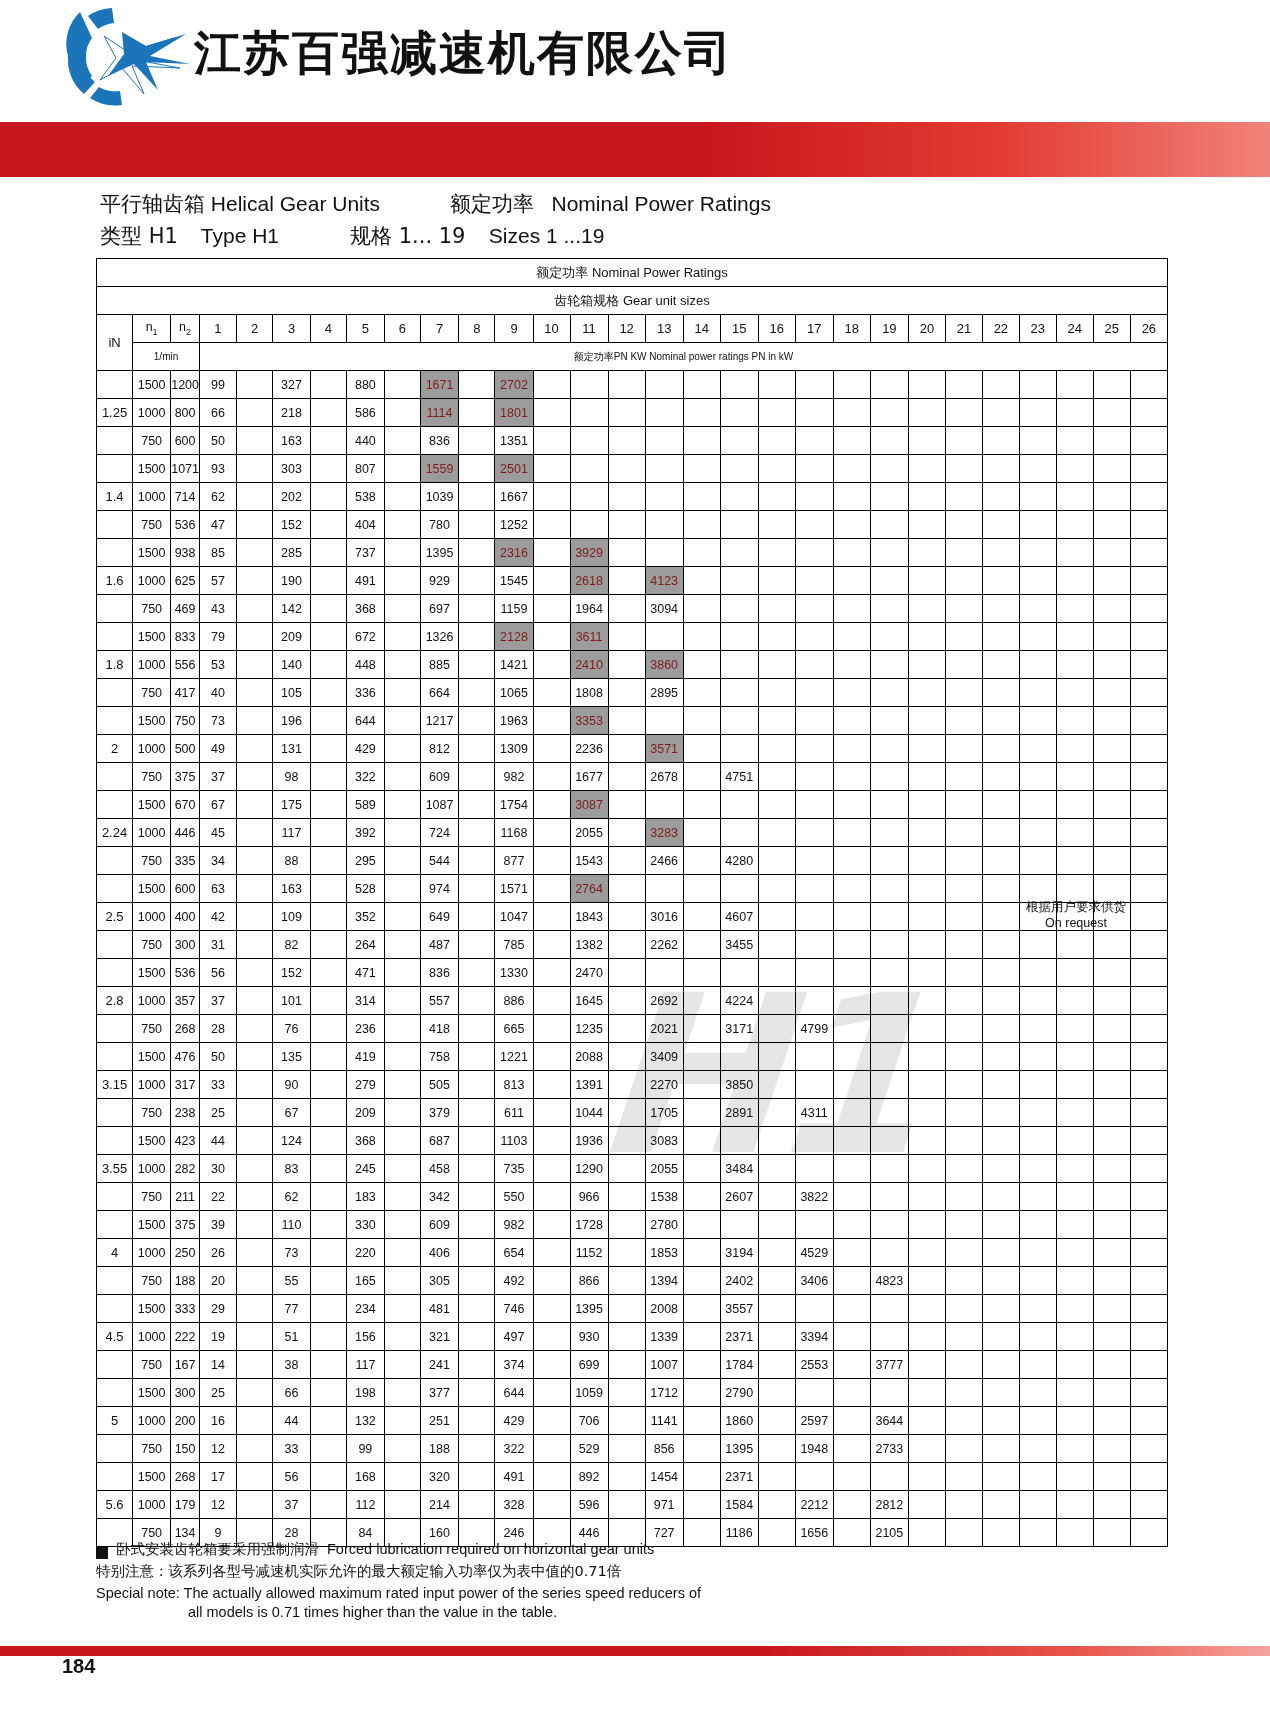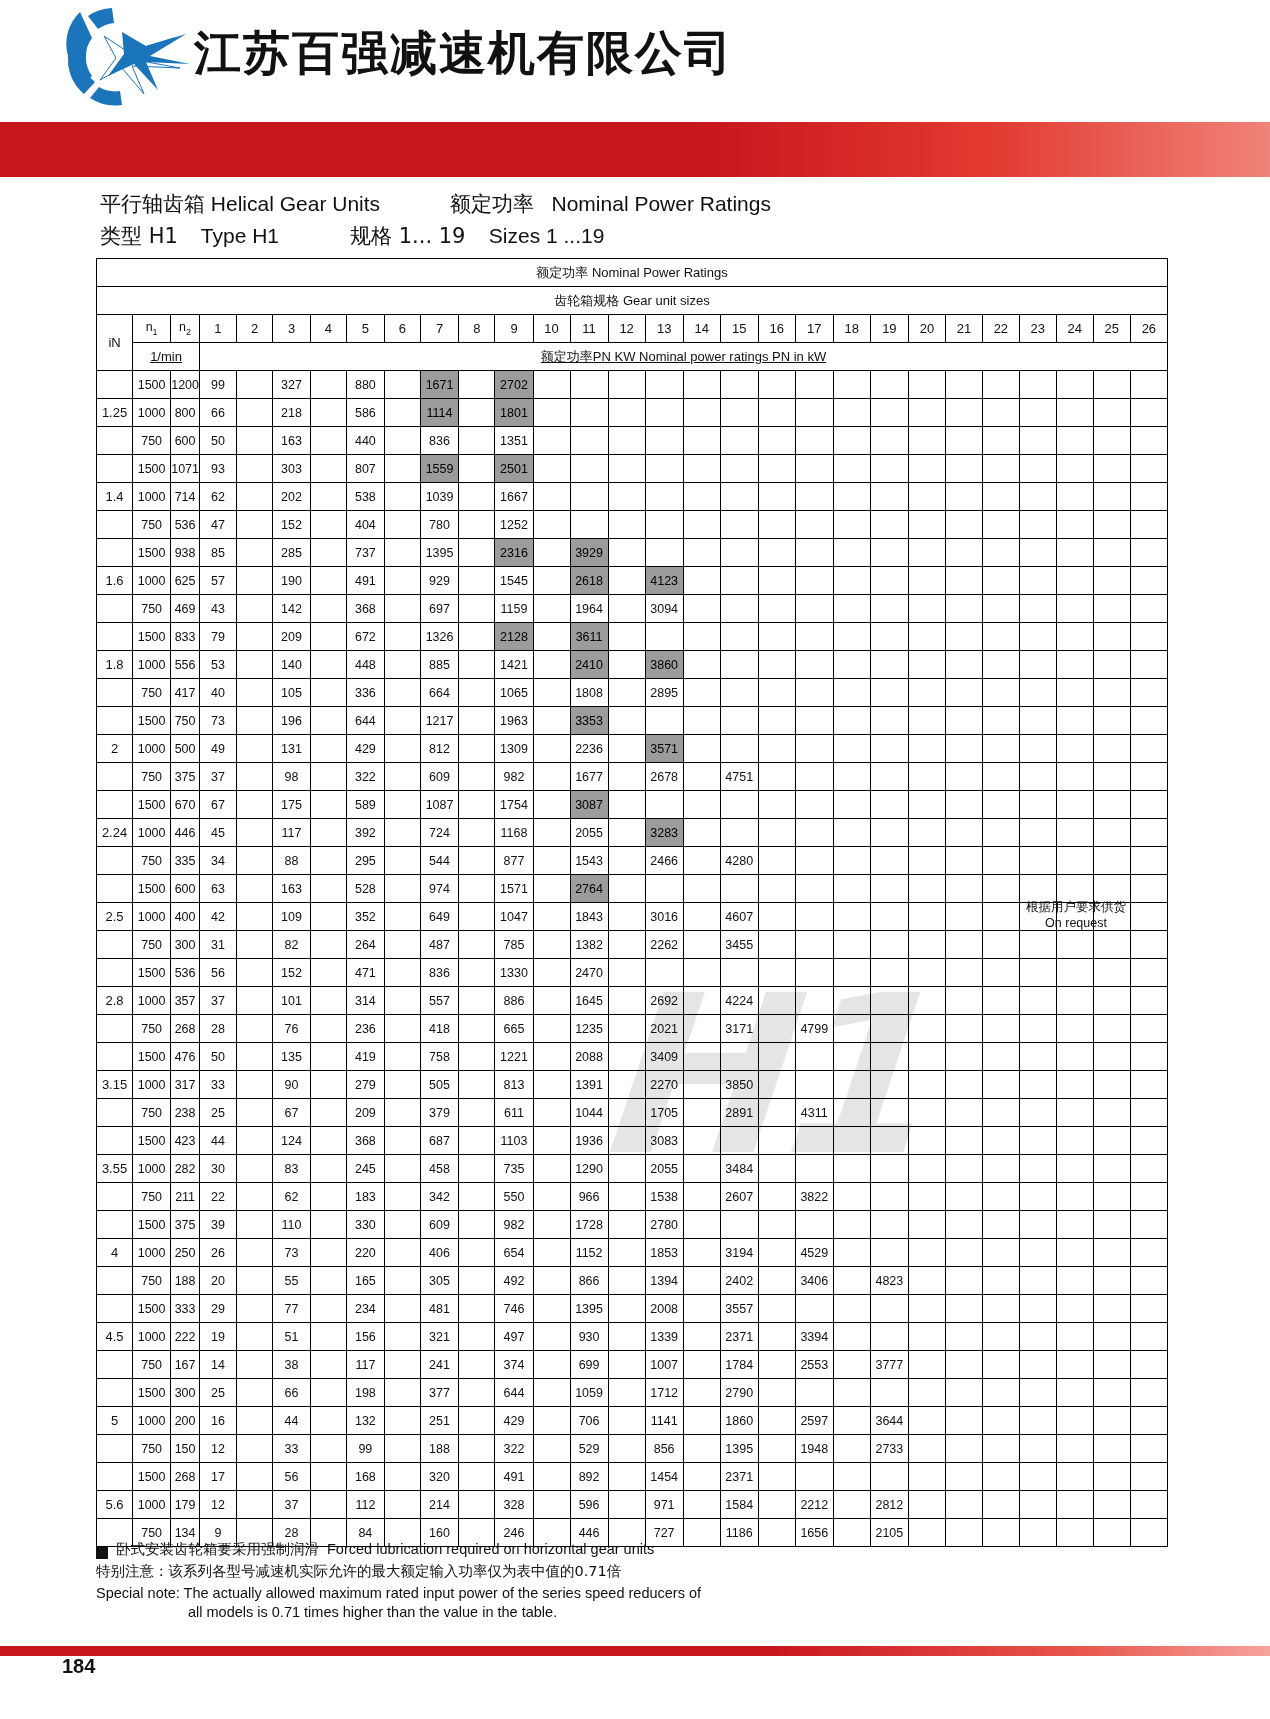--- a/index.html
+++ b/index.html
@@ -54,27 +54,27 @@
     border:1px solid #000;
     text-align:center;
     vertical-align:middle;
     padding:0;
     height:27px;
     font-weight:normal;
   }
   .hdr-title{height:26px;font-size:13px;}
   .hdr-sub{height:24px;font-size:13px;margin-top:28px;}
   .colhdr{height:24px;font-size:13px;}
-  .unit-row{height:23px;font-size:13px;text-decoration:underline;}
+  .unit-row{height:23px;font-size:10px;}
   td.in-cell{width:36px;font-size:13px;}
   td.n1{width:38px;font-size:12.5px;}
   td.n2{width:24px;font-size:12.5px;}
   td.sz{width:38px;}
   td.val{font-size:12.5px;}
-  .shade{background:#9c9c9c;font-weight:bold;color:#000000;}
+  .shade{background:#9c9c9c;font-weight:bold;color:#7f1d1d;}
   .grp-start td{border-top:2px solid #000;}
   sub{font-size:9px;}
   
   .watermark{
     position:absolute;left:520px;top:690px;
     font-size:220px;font-weight:bold;font-style:italic;
     color:rgba(0,0,0,0.10);
     font-family:"DejaVu Sans", sans-serif;
     pointer-events:none;
     transform:skewX(-8deg);

